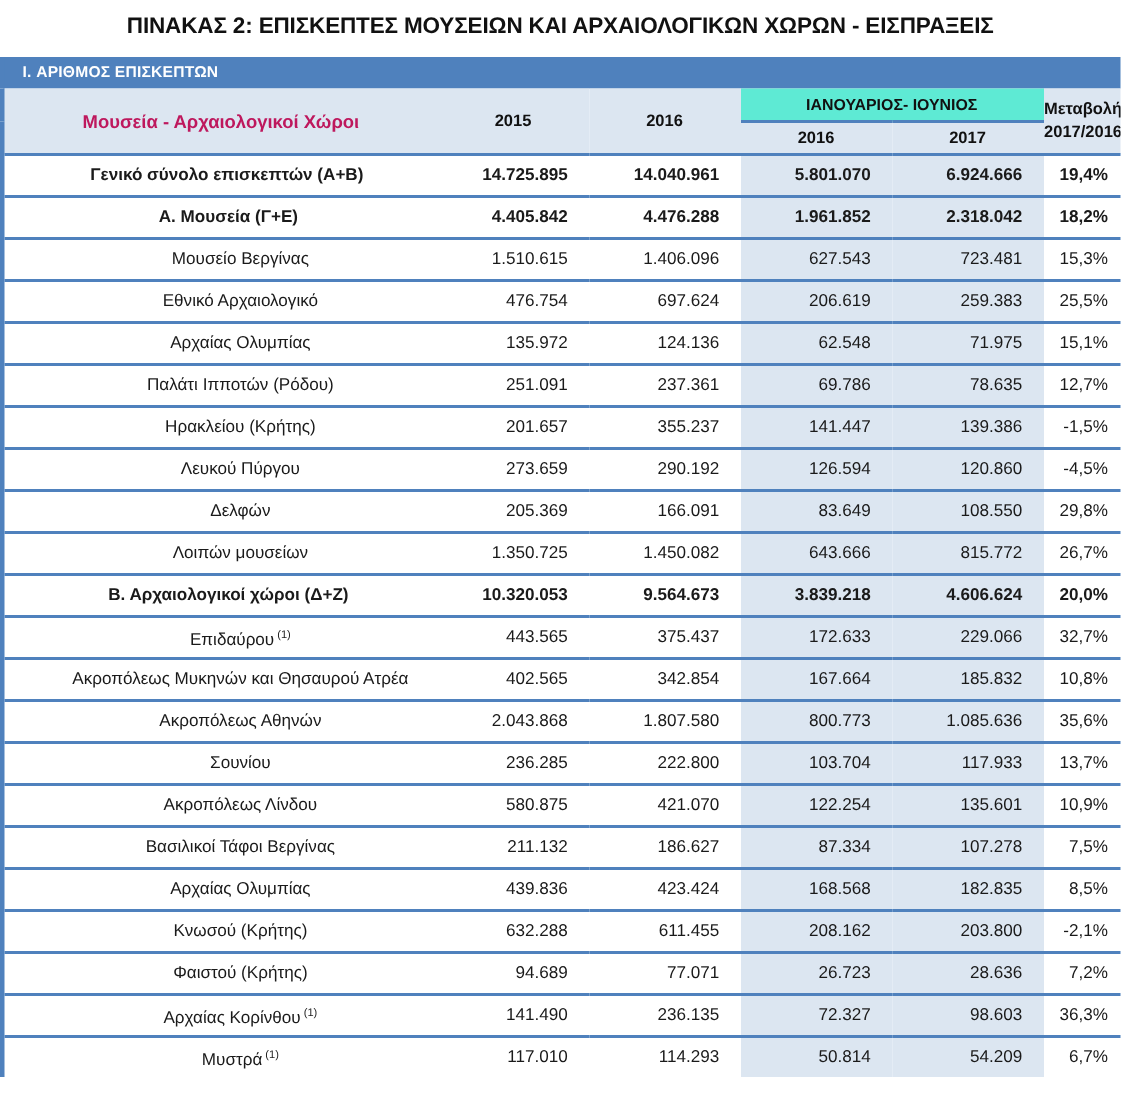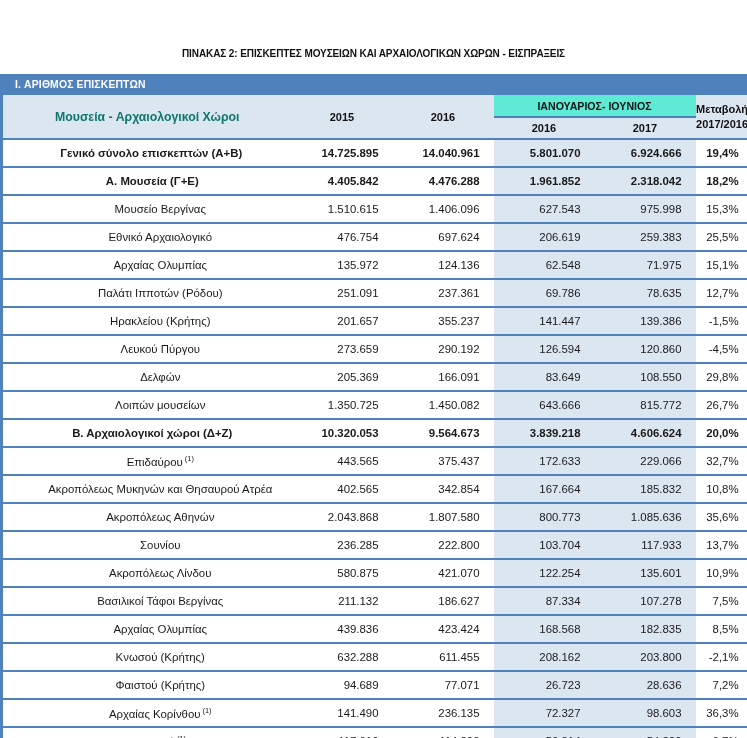--- a/index.html
+++ b/index.html
@@ -14,26 +14,25 @@
     color: #1a1a1a;
     overflow: hidden;
   }
 
   
   .title-block {
     padding: 7px 0 10px 0;
     text-align: center;
   }
   .title-line {
-    font-size: 10px;
+    font-size: 15px;
     font-weight: bold;
     letter-spacing: -0.1px;
     line-height: 21px;
     color: #111111;
-    margin-top: 36px;
   }
 
   
   .tbl {
     width: 747px;
     border-collapse: collapse;
     table-layout: fixed;
   }
   .tbl td, .tbl th {
     padding: 0;
@@ -58,21 +57,21 @@
     letter-spacing: 0.15px;
     height: 21px;
     padding-left: 12px;
     border-left: 3px solid #4f81bd;
   }
   .hdr-name {
     background: #dce6f1;
     font-size: 12.3px;
     font-weight: bold;
     text-align: center;
-    color: #0f766e;
+    color: #be185d;
     border-left: 3px solid #4f81bd;
   }
   .hdr-janjun {
     background: #5eead4;
     font-size: 10.6px;
     font-weight: bold;
     text-align: center;
     color: #111111;
     border-bottom: 2px solid #4f81bd;
     height: 21px;
@@ -186,21 +185,21 @@
         <td class="num">4.476.288</td>
         <td class="num hl">1.961.852</td>
         <td class="num hl">2.318.042</td>
         <td class="num var">18,2%</td>
       </tr>
       <tr class="drow indent">
         <td class="cell-name">Μουσείο Βεργίνας</td>
         <td class="num">1.510.615</td>
         <td class="num">1.406.096</td>
         <td class="num hl">627.543</td>
-        <td class="num hl">975.998</td>
+        <td class="num hl">723.481</td>
         <td class="num var">15,3%</td>
       </tr>
       <tr class="drow indent">
         <td class="cell-name">Εθνικό Αρχαιολογικό</td>
         <td class="num">476.754</td>
         <td class="num">697.624</td>
         <td class="num hl">206.619</td>
         <td class="num hl">259.383</td>
         <td class="num var">25,5%</td>
       </tr>

